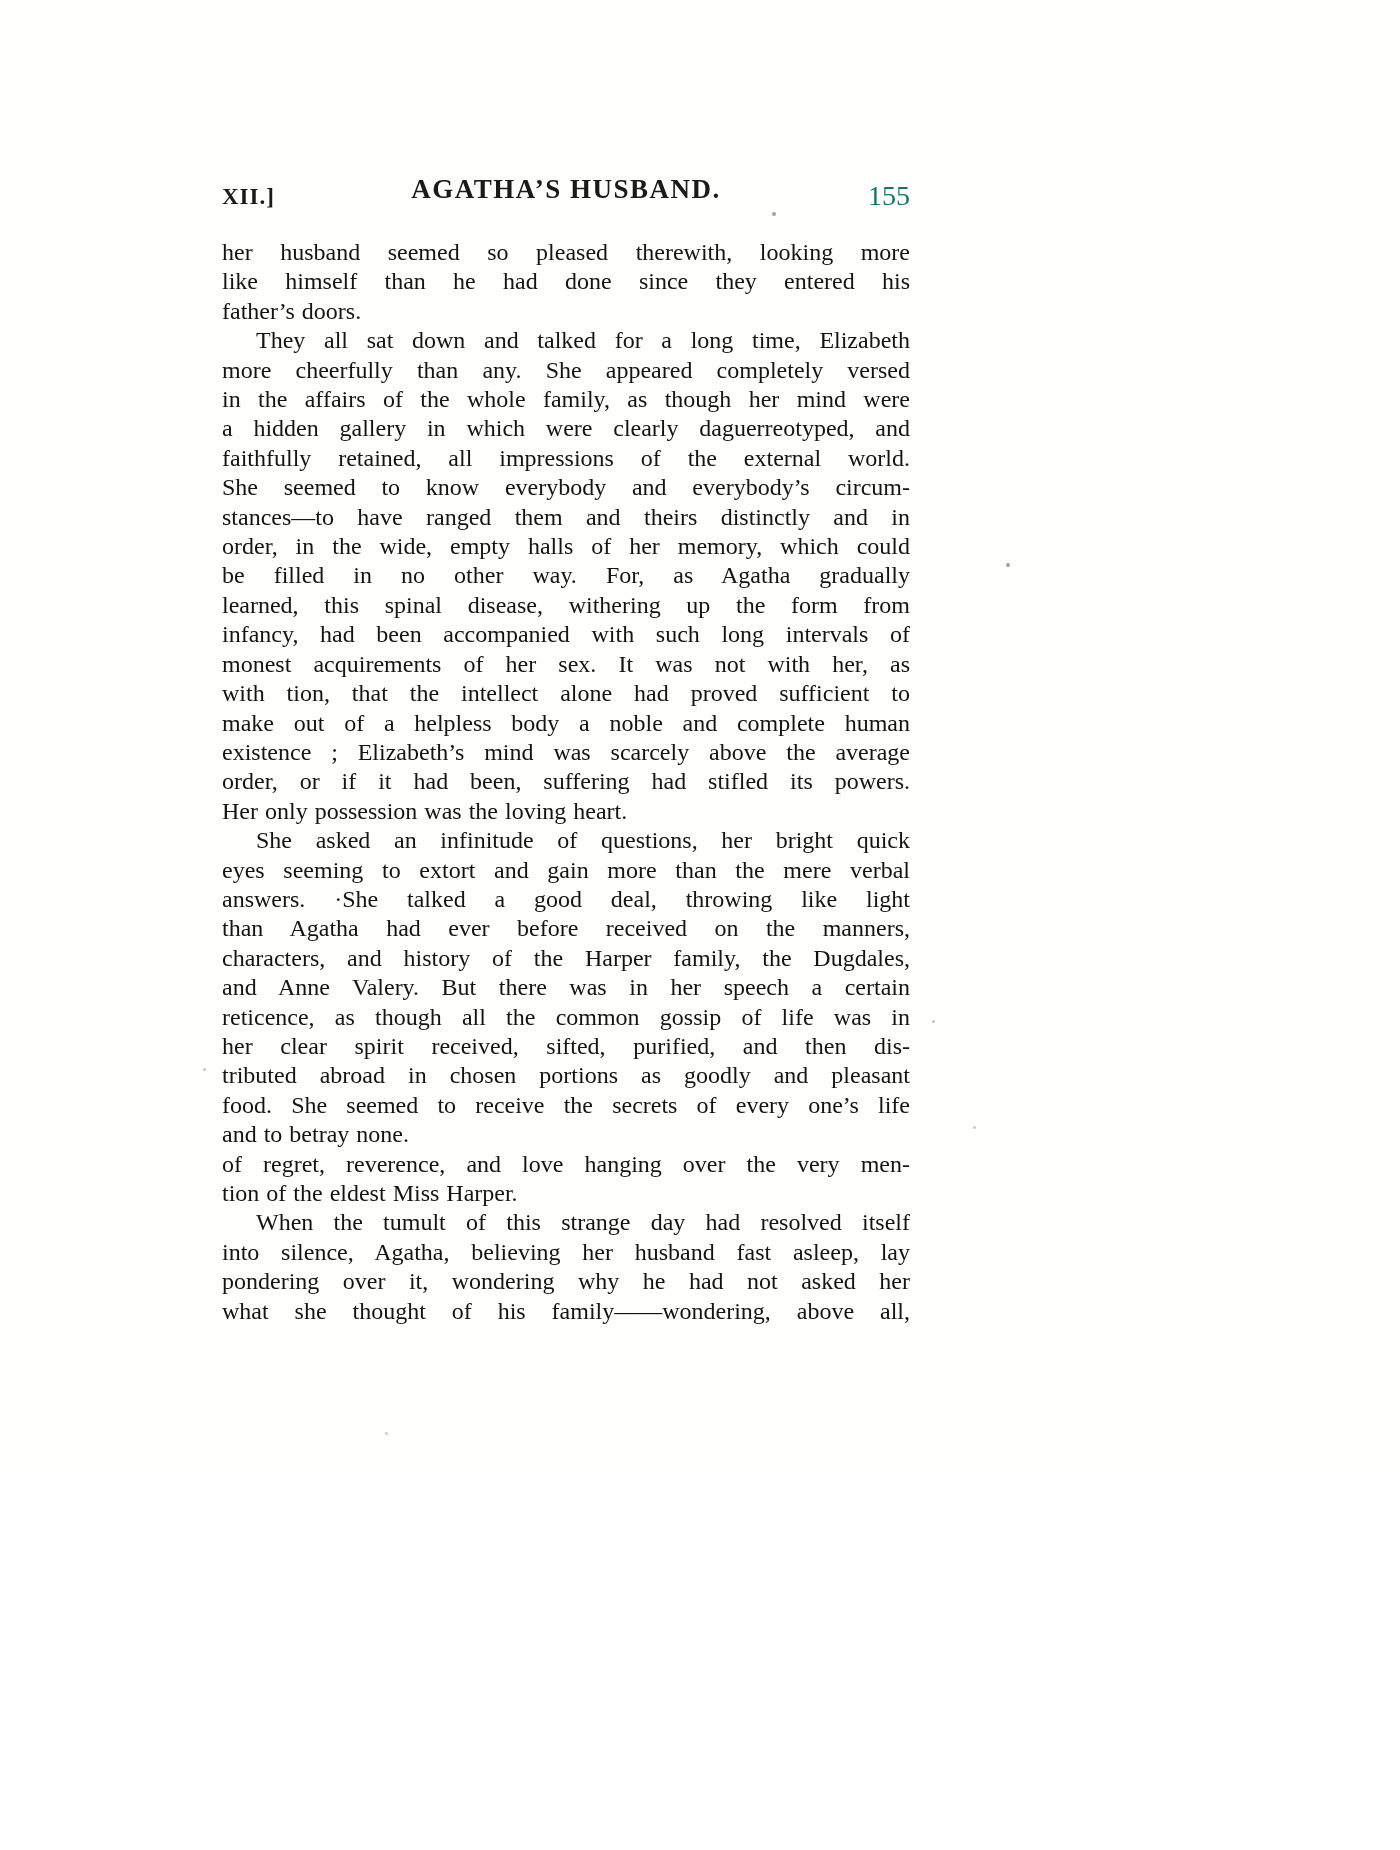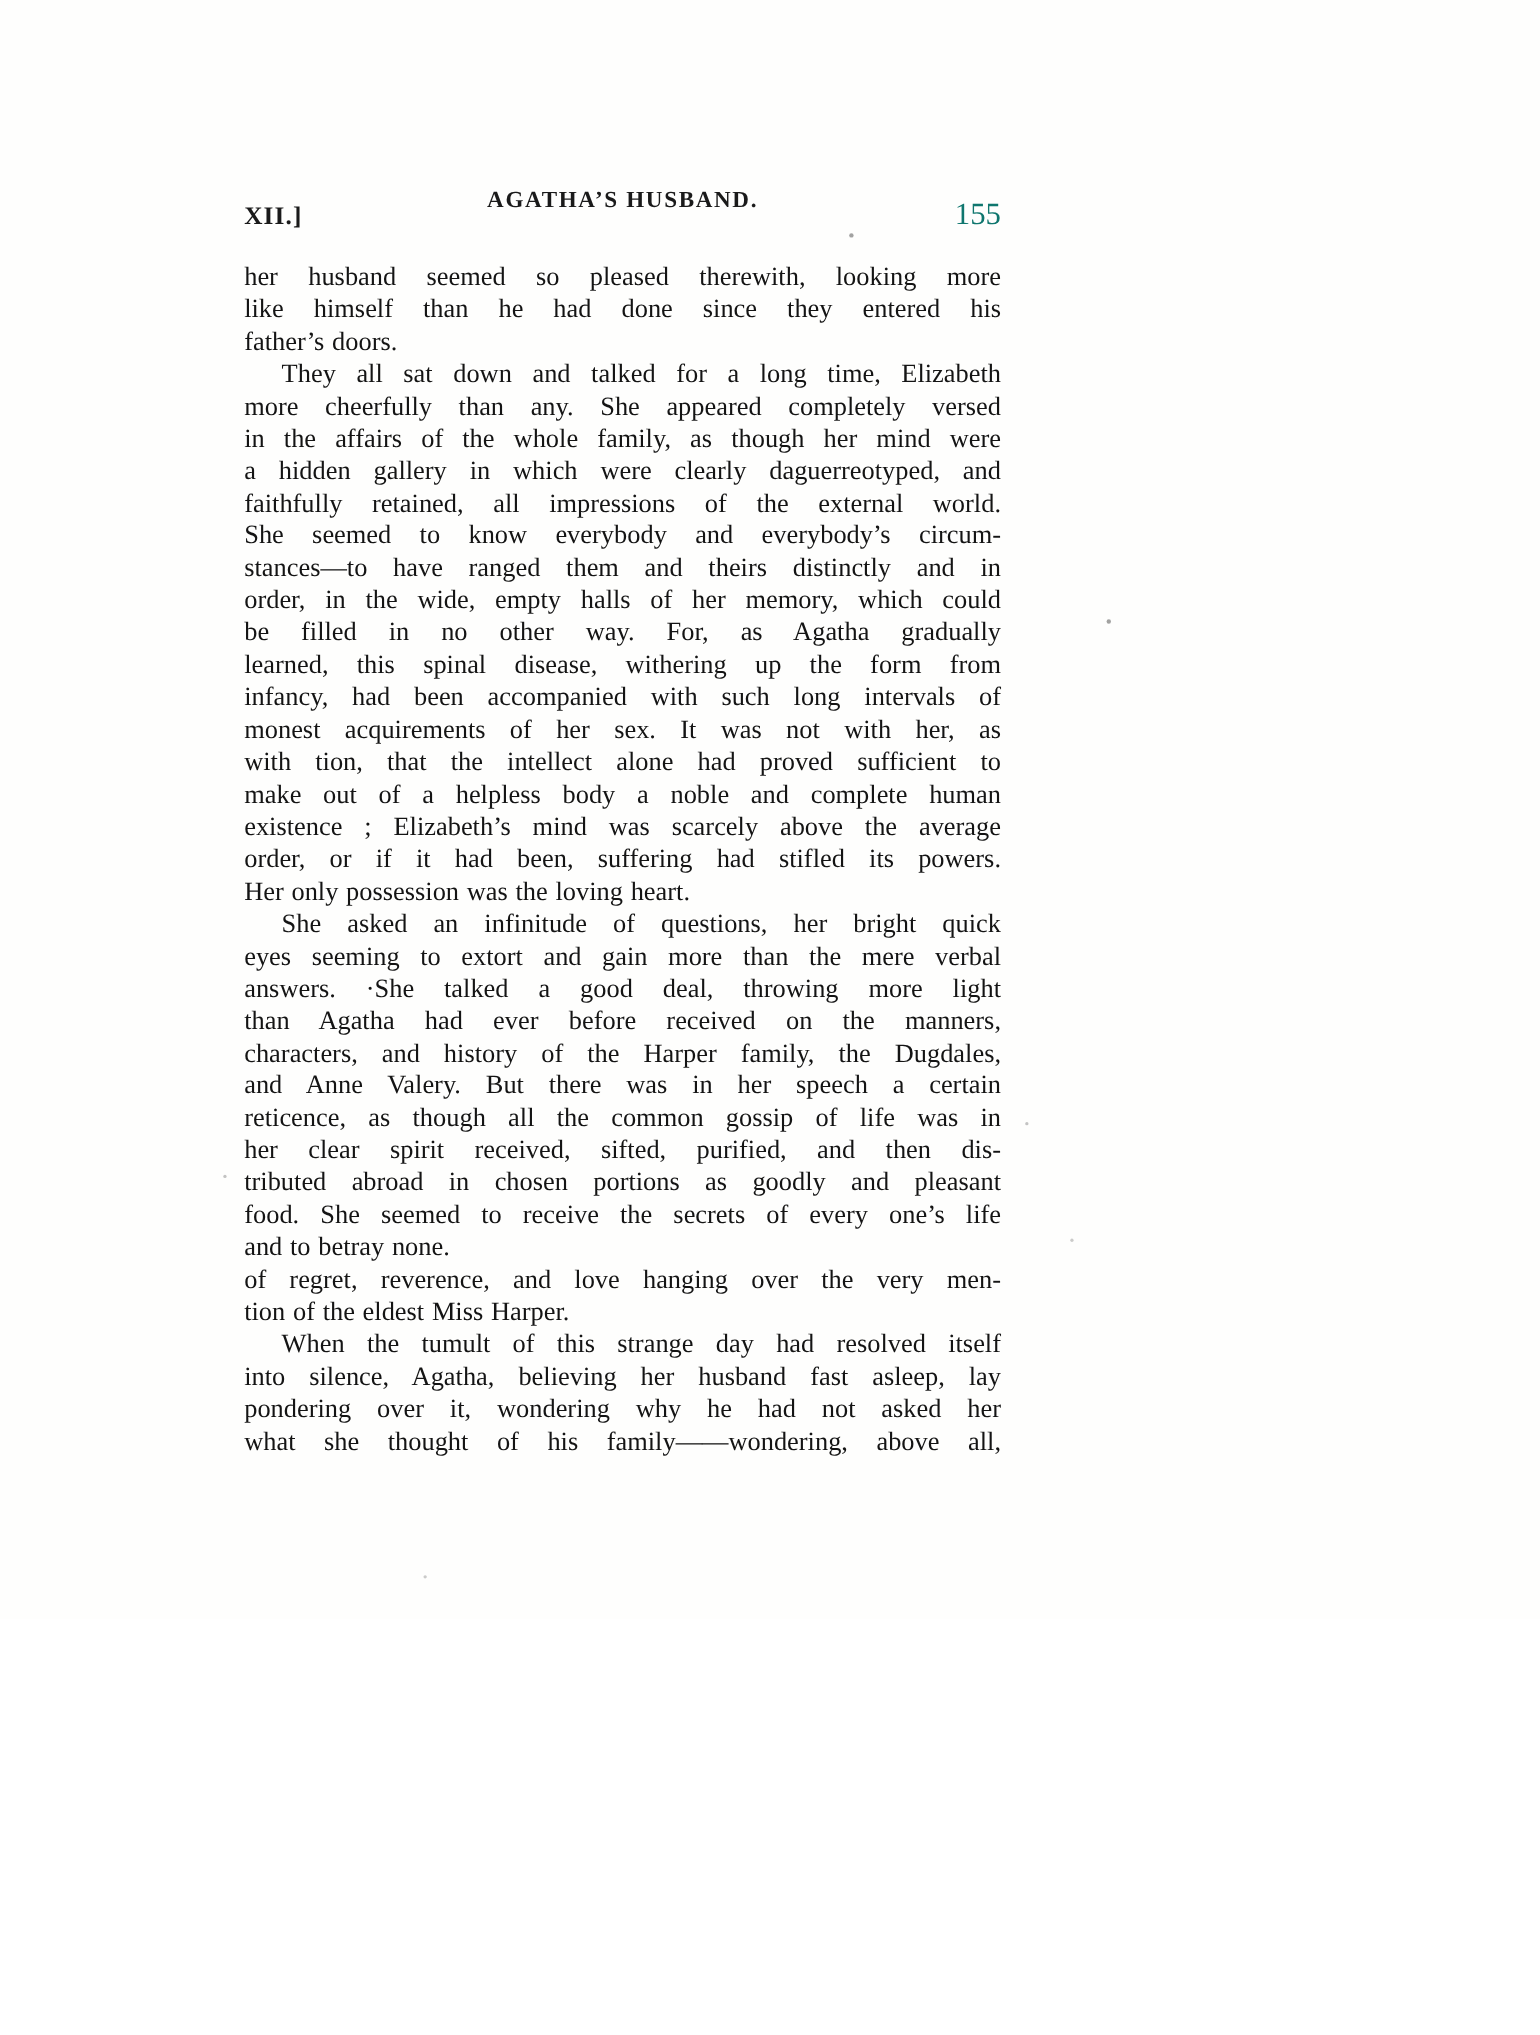--- a/index.html
+++ b/index.html
@@ -29,24 +29,24 @@
     left: 0;
     bottom: 4px;
     font-weight: bold;
     font-size: 23px;
     letter-spacing: 1px;
     color: #1a1a1a;
   }
   .running-title {
     position: absolute;
     left: 50%;
-    bottom: 20px;
+    bottom: 9px;
     transform: translateX(-50%);
     font-weight: bold;
-    font-size: 21px;
+    font-size: 27px;
     letter-spacing: 1.5px;
     white-space: nowrap;
     color: #1a1a1a;
   }
   .pagenum {
     position: absolute;
     right: 0;
     bottom: 2px;
     font-size: 28px;
     color: #0f766e;
@@ -101,21 +101,21 @@
           <div class="line">monest acquirements of her sex. It was not with her, as</div>
           <div class="line">with tion, that the intellect alone had proved sufficient to</div>
           <div class="line">make out of a helpless body a noble and complete human</div>
           <div class="line">existence ; Elizabeth’s mind was scarcely above the average</div>
           <div class="line">order, or if it had been, suffering had stifled its powers.</div>
           <div class="line lastline">Her only possession was the loving heart.</div>
         </div>
         <div class="paragraph">
           <div class="line indent">She asked an infinitude of questions, her bright quick</div>
           <div class="line">eyes seeming to extort and gain more than the mere verbal</div>
-          <div class="line">answers. ·She talked a good deal, throwing more light</div>
+          <div class="line">answers. ·She talked a good deal, throwing like light</div>
           <div class="line">than Agatha had ever before received on the manners,</div>
           <div class="line">characters, and history of the Harper family, the Dugdales,</div>
           <div class="line">and Anne Valery. But there was in her speech a certain</div>
           <div class="line">reticence, as though all the common gossip of life was in</div>
           <div class="line">her clear spirit received, sifted, purified, and then dis-</div>
           <div class="line">tributed abroad in chosen portions as goodly and pleasant</div>
           <div class="line">food. She seemed to receive the secrets of every one’s life</div>
           <div class="line lastline">and to betray none.</div>
         </div>
         <div class="paragraph">

